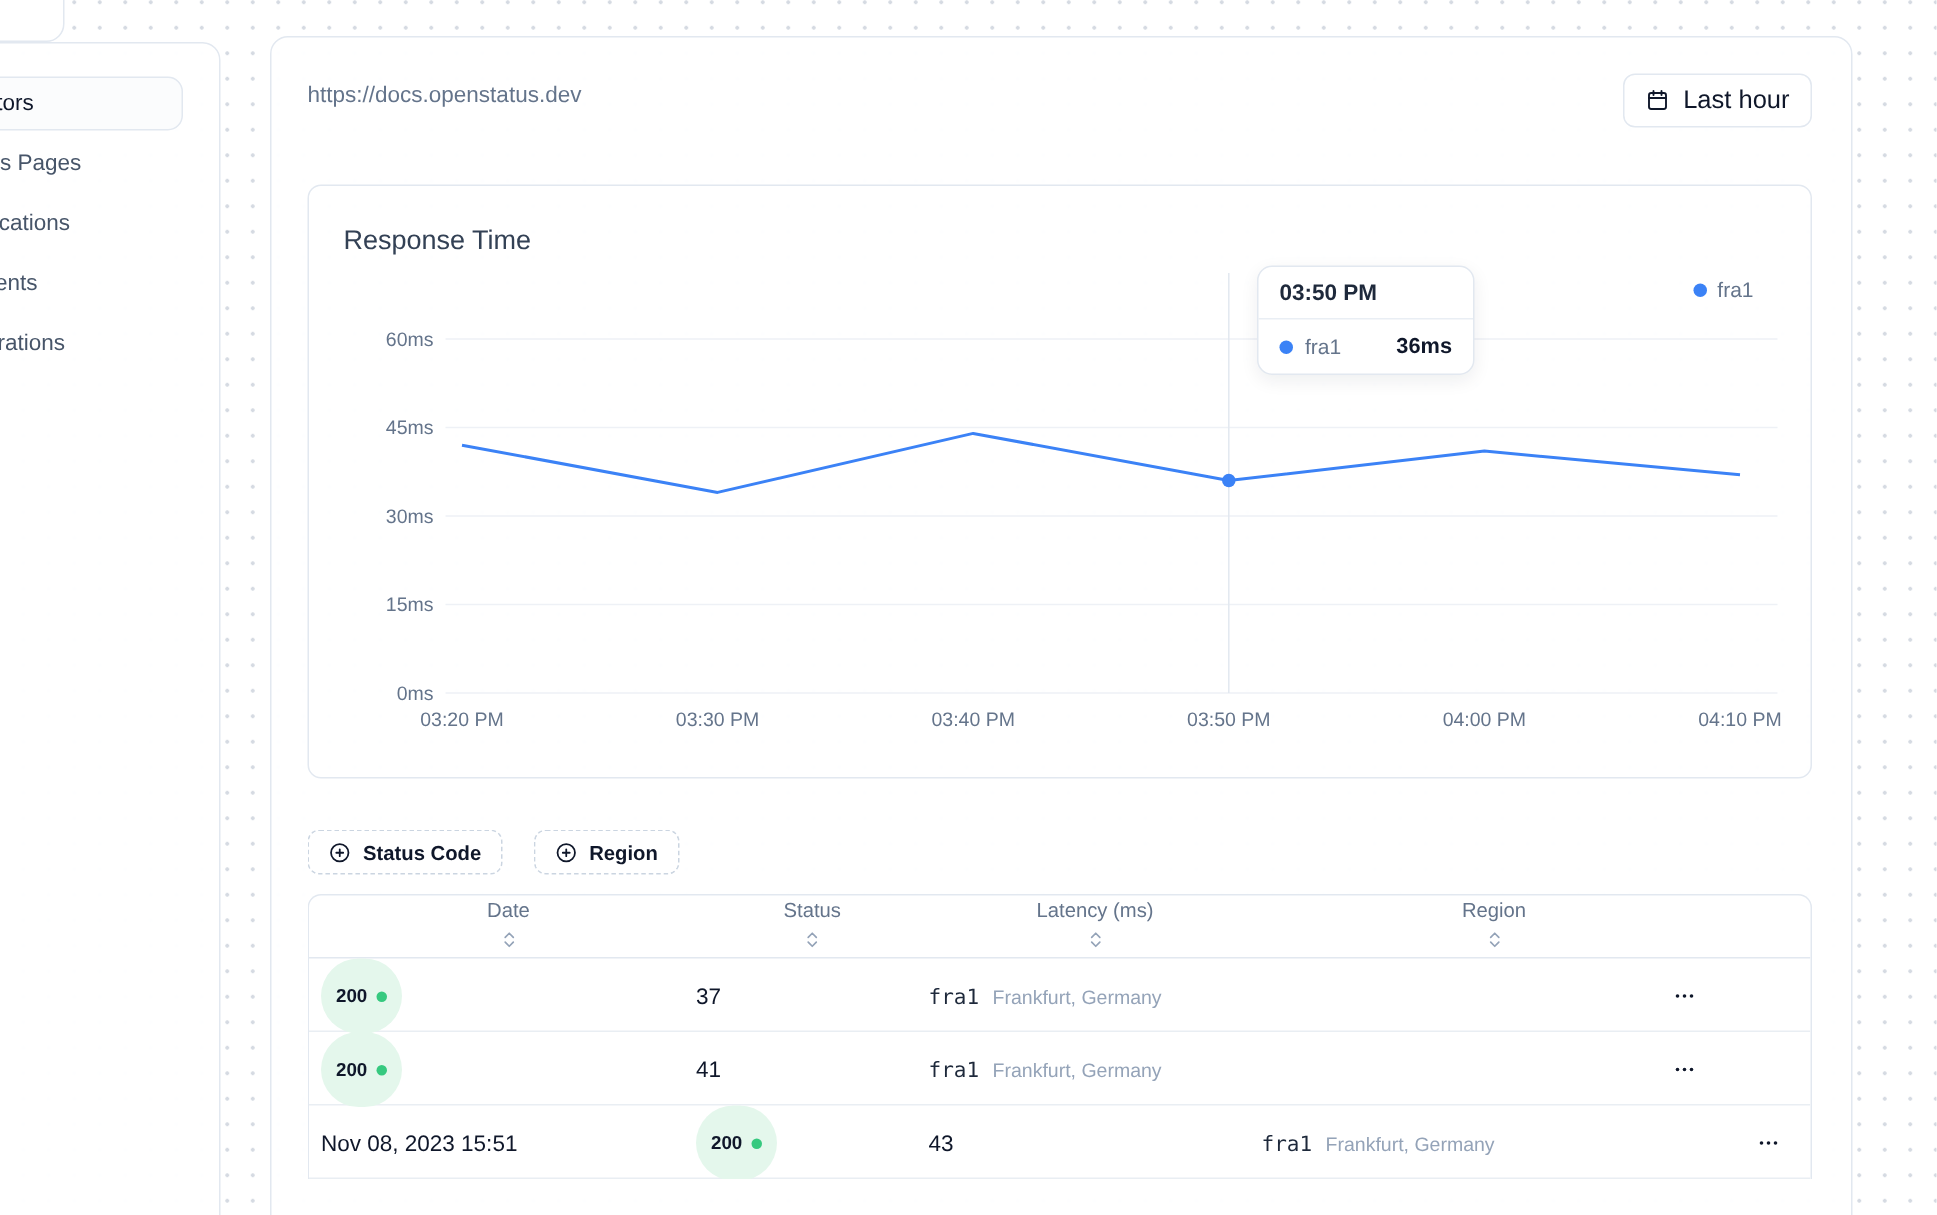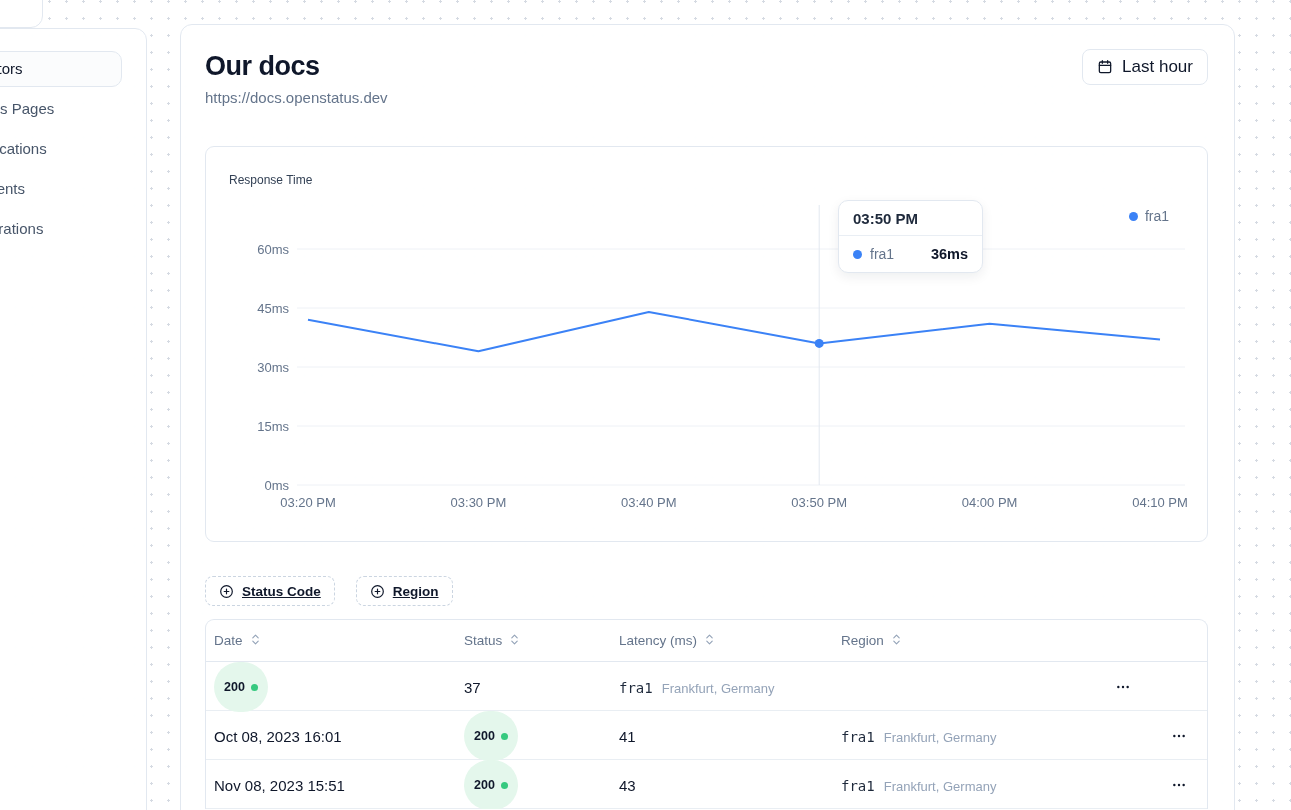--- a/index.html
+++ b/index.html
@@ -35,52 +35,52 @@
   .page-url { margin-top:5px; font-size:15px; line-height:20px; color:#64748b; }
   .range-btn {
     display:inline-flex; align-items:center; gap:9px; height:36px; padding:0 14px;
     background:rgba(255,255,255,.9); border:1px solid #e2e8f0; border-radius:8px;
     font-family:inherit; font-size:17px; color:#0f172a; cursor:pointer;
   }
   .range-btn svg { display:block; }
 
   
   .chart-card { position:relative; margin-top:38px; height:396px; border:1px solid #e2e8f0; border-radius:9px; }
-  .chart-title { position:absolute; left:23px; top:26px; font-size:12px; font-weight:500; color:#334155; }
+  .chart-title { position:absolute; left:23px; top:26px; font-size:18px; font-weight:500; color:#334155; }
   .chart-svg { position:absolute; left:0; top:0; }
   .chart-svg text.tick { font-family:"Liberation Sans", sans-serif; font-size:13px; fill:#64748b; }
   .legend { position:absolute; top:61px; right:38px; display:flex; align-items:center; gap:7px; }
   .legend .dot { width:9px; height:9px; border-radius:50%; }
   .legend .lbl { font-size:14px; color:#64748b; }
 
   .tooltip {
     position:absolute; left:632px; top:53px; width:145px; background:#ffffff;
     border:1px solid #e2e8f0; border-radius:10px;
     box-shadow:0 4px 12px rgba(15,23,42,.07);
   }
   .tooltip-head { padding:9px 14px 8px; font-size:15px; font-weight:bold; color:#1e293b; border-bottom:1px solid #e9eef4; }
   .tooltip-row { padding:10px 14px; display:flex; align-items:center; gap:8px; }
   .tooltip-row .dot { width:9px; height:9px; border-radius:50%; }
   .tooltip-row .name { font-size:14px; color:#64748b; }
   .tooltip-row .val { margin-left:auto; font-size:14.5px; font-weight:bold; color:#0f172a; }
 
   
-  .filters { margin-top:34px; display:flex; gap:21px;text-decoration:underline; }
+  .filters { margin-top:34px; display:flex; gap:21px; }
   .filter-btn {
     display:inline-flex; align-items:center; gap:8px; height:30px; padding:0 13px;
     background:rgba(255,255,255,.85); border:1px dashed #cbd5e1; border-radius:8px;
     font-family:inherit; font-size:13.5px; font-weight:bold; color:#0f172a; cursor:pointer;
   }
   .filter-btn svg { display:block; }
 
   
   .table-box { margin-top:13px; border:1px solid #e2e8f0; border-radius:9px 9px 0 0; border-bottom:none; overflow:hidden; background:rgba(255,255,255,.4); }
   .trow, .thead { display:grid; grid-template-columns:250px 155px 222px 1fr 56px; align-items:center; padding-left:8px; }
   .thead { height:42px; border-bottom:1px solid #e2e8f0; }
-  .th { display:flex; align-items:center; gap:6px; font-size:13.5px; color:#64748b; cursor:pointer; }
+  .th { display:flex; align-items:center; gap:6px; font-size:13.5px; color:#64748b; cursor:pointer;flex-direction:column; }
   .trow { height:49px; border-bottom:1px solid #e9eef3; }
   .cell { font-size:15px; color:#0f172a; }
   .badge { display:inline-flex; align-items:center; gap:6px; padding:18px 10px; border-radius:999px; background:#e4f7ec; }
   .badge .code { font-size:12.5px; font-weight:bold; color:#0f172a; }
   .badge .bdot { width:7px; height:7px; border-radius:50%; }
   .region-code { font-family:"DejaVu Sans Mono", monospace; font-size:14px; color:#1e293b; }
   .region-name { margin-left:9px; font-size:13px; color:#94a3b8;text-align:right; }
   .actions { display:flex; justify-content:flex-end; padding-right:16px; }
   .dots-btn { border:none; background:transparent; cursor:pointer; line-height:0; padding:4px; }
 </style>
@@ -96,21 +96,20 @@
       <a class="side-item">Notifications</a>
       <a class="side-item">Incidents</a>
       <a class="side-item">Integrations</a>
     </nav>
 </aside>
 
 <div class="card main">
 
   <div class="main-head">
     <div>
-      <div class="page-title">Our docs</div>
       <div class="page-url">https://docs.openstatus.dev</div>
     </div>
     <button class="range-btn">
       <span>
         <svg width="16" height="16" viewBox="0 0 24 24" fill="none" stroke="#0f172a" stroke-width="1.9" stroke-linecap="round">
           <rect x="3.5" y="4.5" width="17" height="16" rx="2.2"></rect>
           <path d="M8 2.5v4M16 2.5v4M3.5 9.5h17"></path>
         </svg>
       </span>
       <span>Last hour</span>
@@ -216,21 +215,20 @@
           <div class="cell"><span class="region-code">fra1</span><span class="region-name">Frankfurt, Germany</span></div>
           <div class="cell actions">
             <button class="dots-btn"><span><svg width="16" height="16" viewBox="0 0 24 24" fill="#0f172a">
                   <circle cx="5" cy="12" r="1.8"></circle>
                   <circle cx="12" cy="12" r="1.8"></circle>
                   <circle cx="19" cy="12" r="1.8"></circle>
                 </svg></span></button>
           </div>
         </div>
         <div class="trow">
-          <div class="cell">Oct 08, 2023 16:01</div>
           <div class="cell"><span class="badge">
               <span class="code">200</span>
               <span class="bdot" style="background:#36c97f"></span>
             </span></div>
           <div class="cell">41</div>
           <div class="cell"><span class="region-code">fra1</span><span class="region-name">Frankfurt, Germany</span></div>
           <div class="cell actions">
             <button class="dots-btn"><span><svg width="16" height="16" viewBox="0 0 24 24" fill="#0f172a">
                   <circle cx="5" cy="12" r="1.8"></circle>
                   <circle cx="12" cy="12" r="1.8"></circle>

